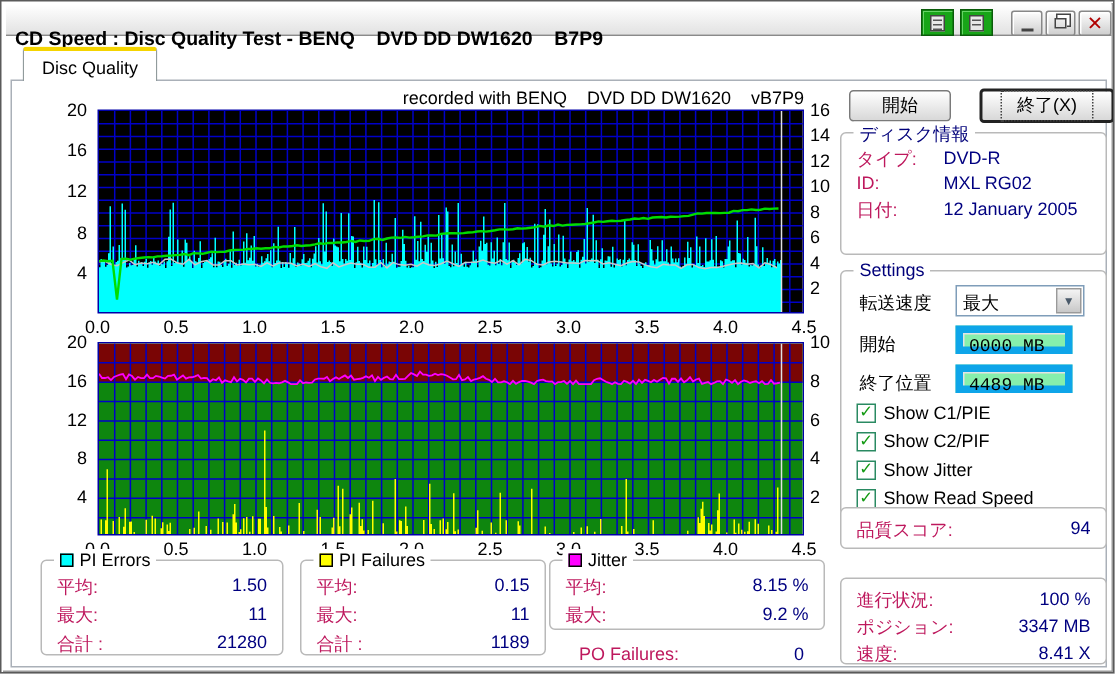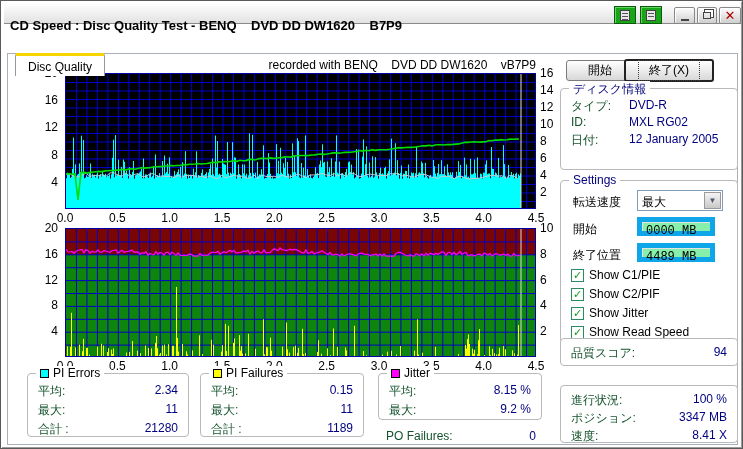--- a/index.html
+++ b/index.html
@@ -16,35 +16,35 @@
   .trayicon .doc i{display:block;height:1px;background:#555;margin:2px 1px 0 1px;}
   .wbtn{position:absolute;top:4px;height:17px;background:linear-gradient(#fdfdfd,#cfcfcf);
         border:1px solid #888;box-shadow:inset 1px 1px 0 #fff;border-radius:2px;
         display:flex;align-items:center;justify-content:center;font-size:11px;color:#333;}
   .glyph-min{display:block;width:8px;height:2px;background:#444;margin-top:8px;}
   .glyph-restore{display:block;width:8px;height:7px;border:1px solid #444;box-shadow:2px -2px 0 -0px #fff,2px -2px 0 1px #444;}
   .glyph-close{color:#b00000;font-weight:bold;font-size:13px;line-height:1;}
   
   #tab{position:absolute;left:14px;top:30px;width:90px;height:23px;background:#fff;
        border:1px solid #919b9c;border-bottom:none;border-radius:3px 3px 0 0;
-       border-top:3px solid #f5d400;font-size:12px;text-align:center;padding-top:4px;z-index:3;margin-top:22px;}
+       border-top:3px solid #f5d400;font-size:12px;text-align:center;padding-top:4px;z-index:3;}
   #pane{position:absolute;left:6px;top:52px;width:731px;height:392px;background:#fff;border:1px solid #aab0b8;}
   
   .annotation{position:absolute;left:57px;top:4px;width:471px;text-align:right;font-size:12px;color:#000;white-space:pre;}
   .tick{position:absolute;font-size:12px;color:#000;}
   .tick.r{text-align:right;width:30px;}
   .tick.c{text-align:center;width:34px;}
   svg.chart{position:absolute;display:block;}
   
   .grp{position:absolute;border:1px solid #b9b9b9;border-radius:4px;background:#fff;}
   .grp .cap{position:absolute;top:-8px;left:8px;background:#fff;padding:0 4px;font-size:12px;display:flex;align-items:center;gap:4px;}
   .cap-blue{color:#00007a;}
   .swatch{display:inline-block;width:9px;height:9px;border:1px solid #000;}
   .statrow{position:absolute;left:10px;right:10px;display:flex;justify-content:space-between;font-size:12px;}
-  .statrow .lbl{color:#14532d;}
+  .statrow .lbl{color:#be185d;}
   .statrow .val{color:#000080;}
   
   .btn{position:absolute;background:linear-gradient(#ffffff,#d8d8d8);border:1px solid #7a7a7a;border-radius:3px;
        font-size:12px;color:#000;display:flex;align-items:center;justify-content:center;}
   .btn.default{border:2px solid #222;}
   .btn.default .inner{border:1px dotted #404040;padding:1px 10px;}
   
   .field{position:absolute;background:#86efac;border:5px solid #0ea5e9;box-shadow:inset 1px 1px 0 #e4e4e4;
          font-size:12px;color:#000;padding:2px 4px;font-family:Liberation Mono, monospace;}
   .combo{position:absolute;background:#fff;border:1px solid #7f9db9;font-size:12px;color:#000;}
@@ -155,21 +155,21 @@
         <span class="tick c" style="left: 510.97px; top: 305px;">4.5</span>
       </div>
 
     <div class="grp" style="left:19px;top:319px;width:162px;height:64px">
       <div class="cap">
           <span class="swatch" style="background: rgb(0, 255, 255);"></span>
           <span>PI Errors</span>
         </div>
       <div class="statrow" style="top:9px">
           <span class="lbl">平均:</span>
-          <span class="val">2.34</span>
+          <span class="val">1.50</span>
         </div>
       <div class="statrow" style="top:28px">
           <span class="lbl">最大:</span>
           <span class="val">11</span>
         </div>
       <div class="statrow" style="top:47px">
           <span class="lbl">合計 :</span>
           <span class="val">21280</span>
         </div>
     </div>
@@ -184,21 +184,21 @@
         </div>
       <div class="statrow" style="top:28px">
           <span class="lbl">最大:</span>
           <span class="val">11</span>
         </div>
       <div class="statrow" style="top:47px">
           <span class="lbl">合計 :</span>
           <span class="val">1189</span>
         </div>
     </div>
-    <div class="grp" style="left:370px;top:319px;width:164px;height:47px">
+    <div class="grp" style="left:358px;top:319px;width:184px;height:47px">
       <div class="cap">
           <span class="swatch" style="background: rgb(255, 0, 255);"></span>
           <span>Jitter</span>
         </div>
       <div class="statrow" style="top:9px">
           <span class="lbl">平均:</span>
           <span class="val">8.15 %</span>
         </div>
       <div class="statrow" style="top:28px">
           <span class="lbl">最大:</span>
@@ -206,21 +206,21 @@
         </div>
     </div>
     <div class="statrow" style="left:378px;top:375px;width:150px;right:auto">
       <span class="lbl">PO Failures:</span>
       <span class="val">0</span>
     </div>
 
     <div class="btn" style="left:558px;top:6px;width:68px;height:21px">
         <span>開始</span>
       </div>
-    <div class="btn default" style="left:616px;top:5px;width:90px;height:23px">
+    <div class="btn default" style="left:645px;top:5px;width:90px;height:23px">
         <span class="inner">終了(X)</span>
       </div>
 
     <div class="grp" style="left:552px;top:34px;width:178px;height:82px">
       <div class="cap cap-blue">ディスク情報</div>
       <div class="statrow" style="top:9px">
           <span class="lbl">タイプ:</span>
           <span class="val" style="position:absolute;left:58px">DVD-R</span>
         </div>
       <div class="statrow" style="top:26px">

